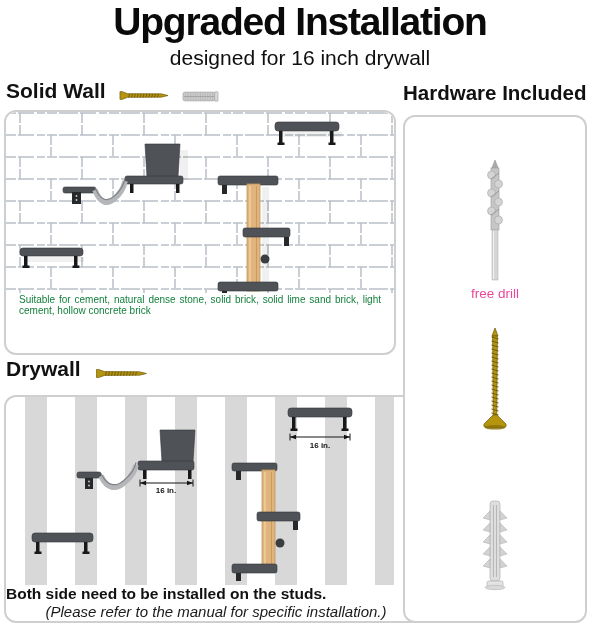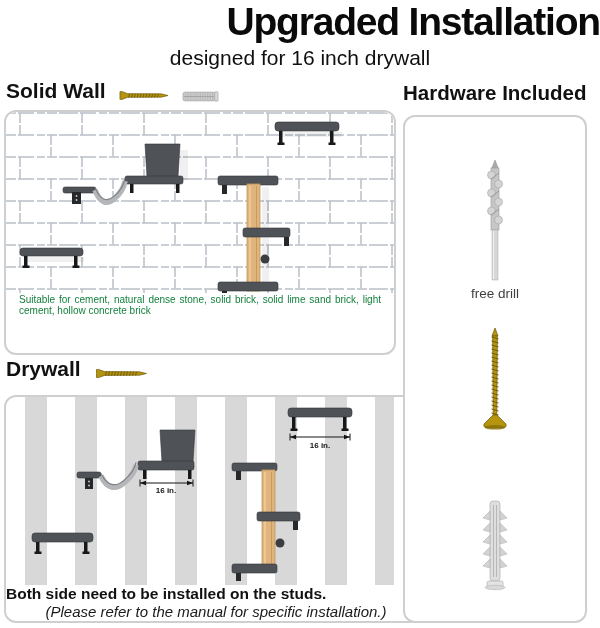--- a/index.html
+++ b/index.html
@@ -1,36 +1,36 @@
 <!DOCTYPE html>
 <html style="--screw-gold: #b5940e; --screw-gold-dark: #6e590a; --shelf-gray: #4f5256; --wood-tan: #e0b47c; --stud-gray: #d8d8d8; --brick-line: #b7bfc6; --panel-border: #cfcfcf; --ink: #111111;"><head>
 <meta charset="utf-8">
 <style>
   html,body{margin:0;padding:0;background:#fff;}
   .page{position:relative;width:600px;height:628px;background:#fff;overflow:hidden;
         font-family:"Liberation Sans",sans-serif;color:#111;}
-  .title{position:absolute;top:0;left:0;width:100%;margin:0;text-align:right;
+  .title{position:absolute;top:0;left:0;width:100%;margin:0;text-align:center;
          font-size:39px;font-weight:700;letter-spacing:-1.2px;color:#0a0a0a;}
   .subtitle{position:absolute;top:46px;left:0;width:100%;text-align:center;font-size:21px;color:#0f0f0f;}
   .sec-head{position:absolute;display:flex;align-items:flex-end;gap:13px;}
   .sec-head.sw{left:6px;top:79px;}
   .sec-head.dw{left:6px;top:357px;}
   .sec-title{font-size:21px;font-weight:700;white-space:nowrap;}
   .hw-head{position:absolute;left:403px;top:81px;font-size:20.5px;font-weight:700;white-space:nowrap;}
   .panel{position:absolute;background:#fff;border:2px solid var(--panel-border,#cfcfcf);
          border-radius:12px;box-sizing:border-box;overflow:hidden;}
   .solid-panel{left:4px;top:110px;width:392px;height:245px;}
   .dry-panel{left:4px;top:395px;width:424px;height:228px;}
   .hw-panel{left:403px;top:115px;width:184px;height:508px;}
   .panel svg.scene{display:block;}
   .desc{margin:2px 13px 0;font-size:10px;line-height:1.05;text-align:justify;color:#15803d;}
   .note-b{margin:0 0 0;text-align:left;font-weight:700;font-size:15.5px;white-space:nowrap;}
   .note-r{margin:0;text-align:center;font-size:15px;white-space:nowrap;color:#1b1b1b;font-style:italic;}
   .hw-item{position:absolute;left:50%;transform:translateX(-50%);}
-  .hw-label{position:absolute;top:169px;left:0;width:100%;text-align:center;font-size:13.5px;color:#404040;}
+  .hw-label{position:absolute;top:169px;left:0;width:100%;text-align:center;font-size:13.5px;color:#ec4899;}
   
   .brick-line{stroke:var(--brick-line,#b7bfc6);stroke-width:1.5;fill:none;stroke-dasharray:10 2 16 3 8 2;}
   .f-shelf{fill:var(--shelf-gray,#4f5256);stroke:#34363a;stroke-width:.6;}
   .f-leg{fill:#17181a;}
   .f-bracket{fill:#26282a;}
   .f-dot{fill:#cfd2d4;}
   .f-wood{fill:var(--wood-tan,#e0b47c);stroke:#c1975a;stroke-width:.8;}
   .f-stud{fill:var(--stud-gray,#d8d8d8);}
   .f-gold{fill:var(--screw-gold,#b5940e);stroke:var(--screw-gold-dark,#6e590a);stroke-width:.7;}
   .thread{stroke:var(--screw-gold-dark,#6e590a);stroke-width:.95;fill:none;}

